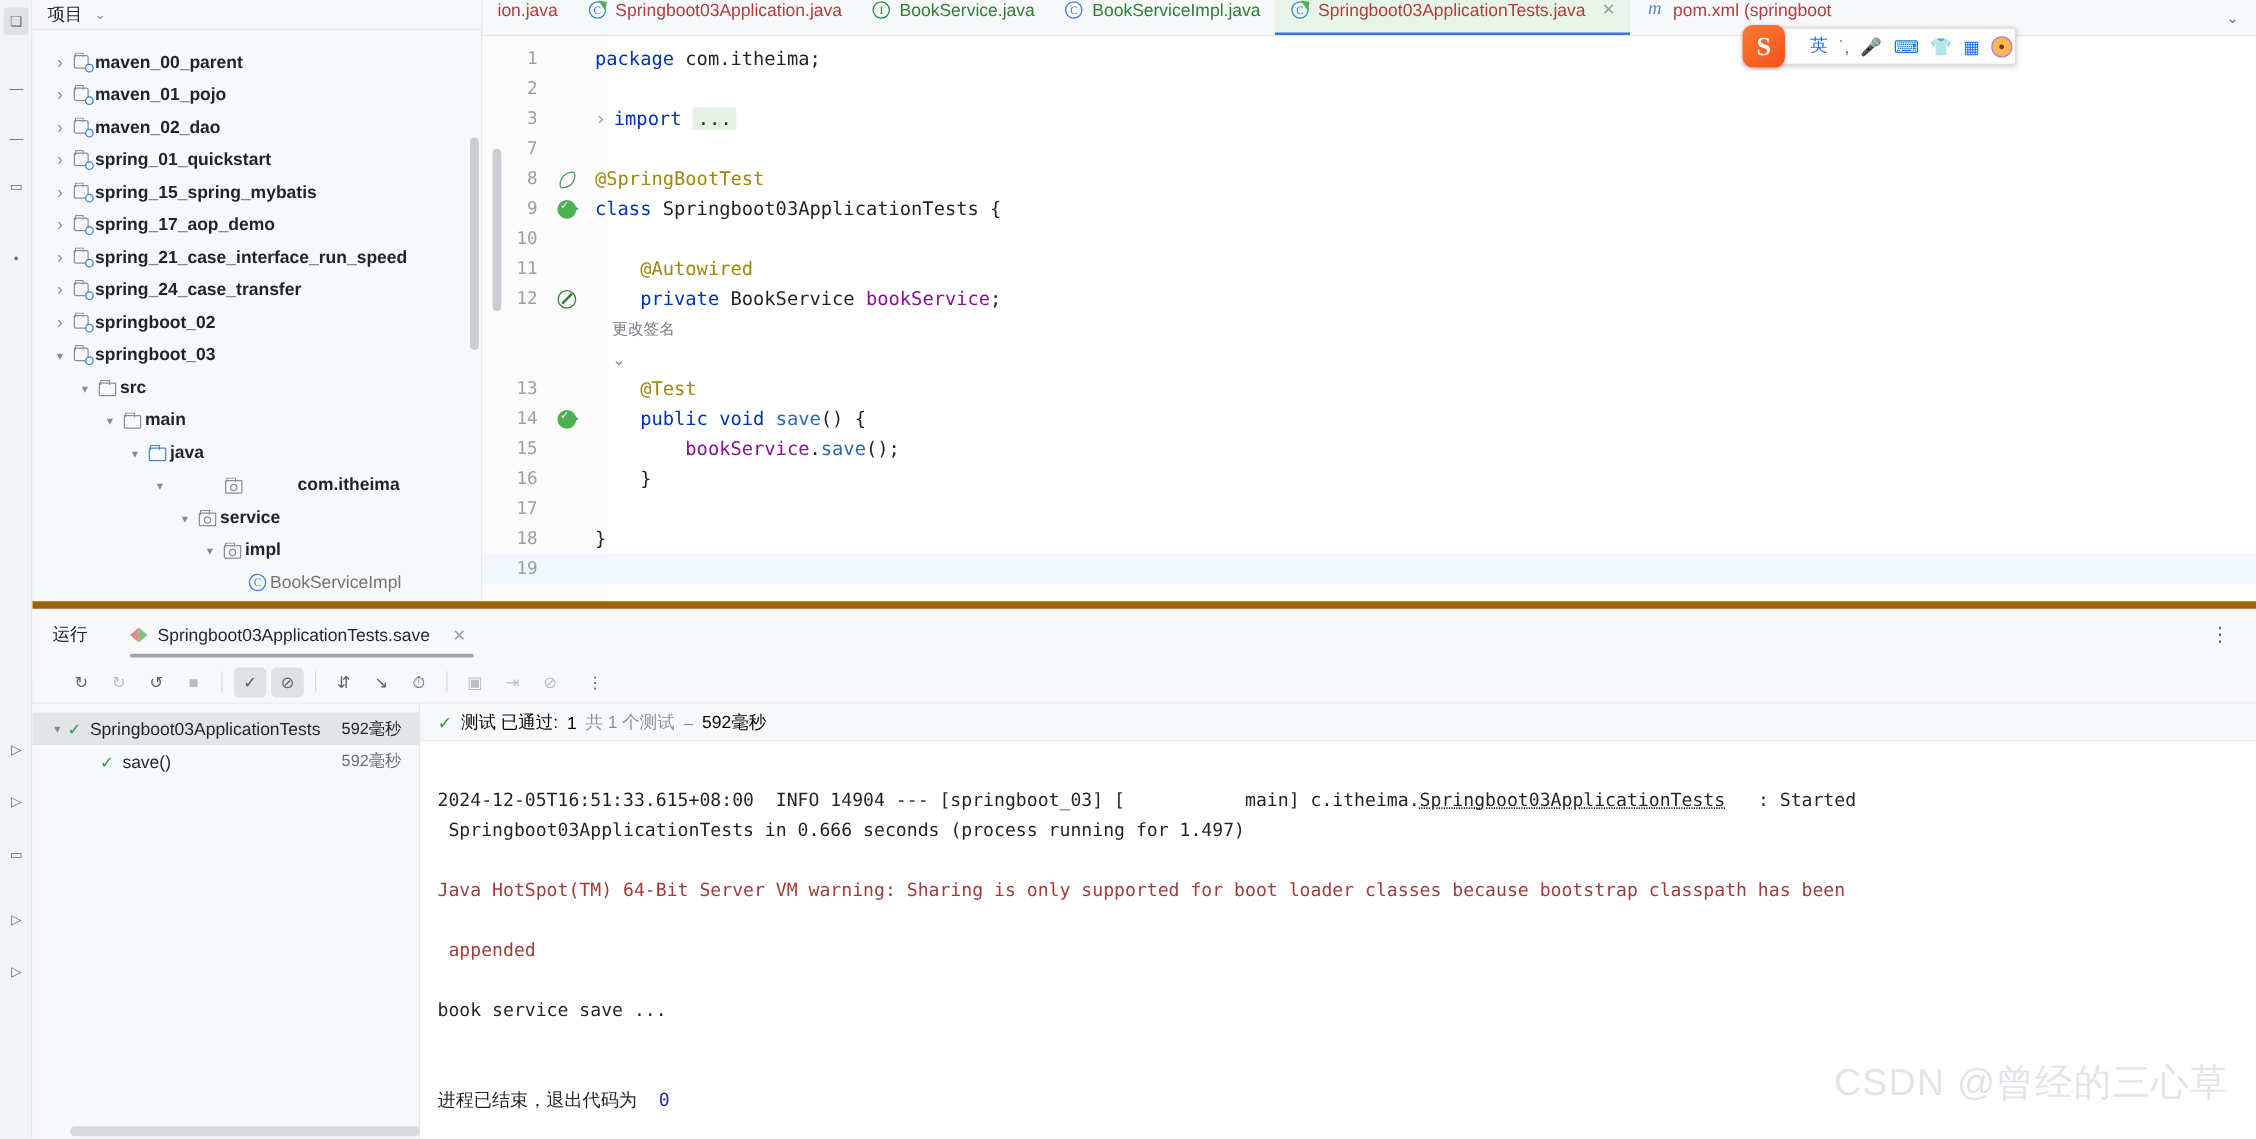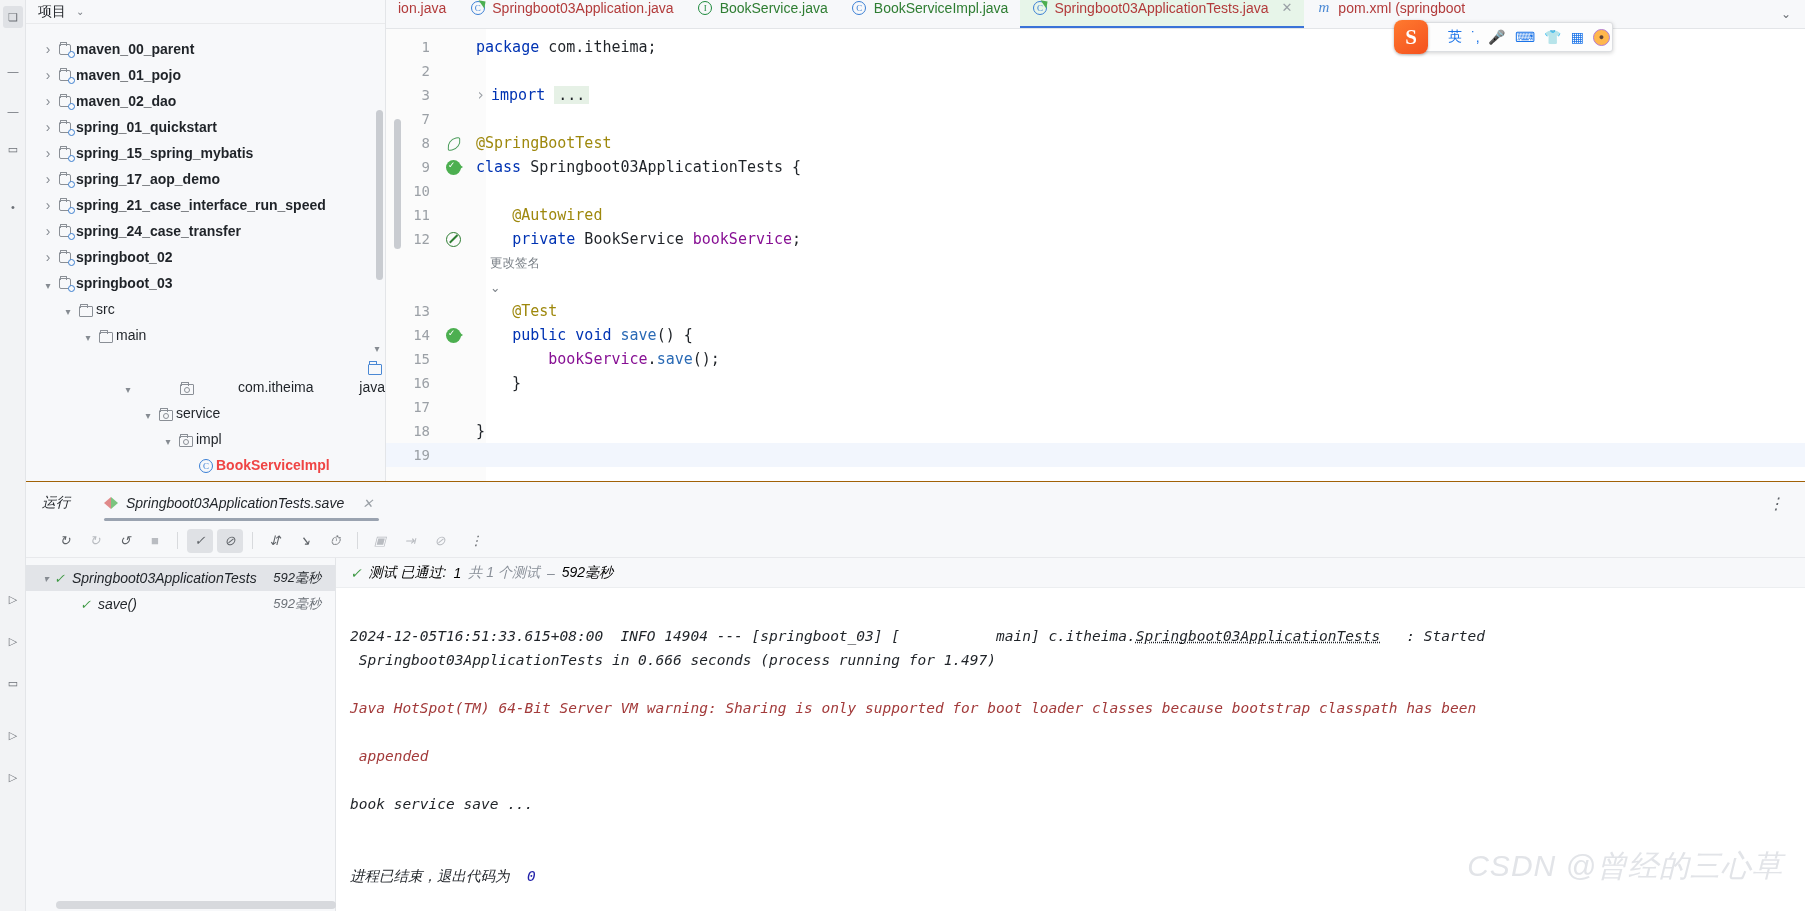--- a/index.html
+++ b/index.html
@@ -40,22 +40,22 @@
     display: flex; align-items: flex-end; height: 26px; font-size: 14px;
     color: #1f2328; white-space: nowrap; position: relative;
   }
   .twisty {
     width: 16px; text-align: center; color: #868b92; font-size: 10px; flex: 0 0 16px;
   }
   .twisty.open::before { content: "\25BE"; }
   .twisty.closed::before { content: "\203A"; font-size: 14px; }
   .ico { width: 20px; flex: 0 0 20px; display: flex; align-items: center; justify-content: center; }
   .lbl { font-weight: 700; }
-  .lbl.normal { font-weight: 400; }
-  .lbl.green { color: #ef4444; font-weight: 700; }
+  .lbl.normal { font-weight: 700; }
+  .lbl.green { color: #737373; font-weight: 400; }
 
   
   .icon-module { position: relative; width: 15px; height: 13px; }
   .icon-module .f {
     position: absolute; left: 0; top: 0; width: 12px; height: 11px;
     border: 1.4px solid #8a8f96; border-radius: 1px 2px 2px 2px;
   }
   .icon-module .f::before {
     content:""; position:absolute; left:0; top:-3px; width:5px; height:3px;
     border:1.4px solid #8a8f96; border-bottom:none; border-radius:1px 1px 0 0;
@@ -195,21 +195,21 @@
     content:""; position:absolute; left:1px; top:5.5px; width:11px; height:1.6px;
     background:#2e7d32; transform: rotate(-45deg);
   }
   .editor-vscroll {
     position:absolute; left:8px; top:90px; width:7px; height:130px; background:#c9ccd1; border-radius:4px;
   }
 
   
   .runpanel {
     position: absolute; left: 26px; top: 481px; right: 0; bottom: 0;
-    background: #f7f8fa; border-top: 1px solid #a16207; font-style: italic;
+    background: #f7f8fa; border-top: 6px solid #a16207;
   }
   .run-header { height: 42px; display: flex; align-items: center; position: relative; }
   .run-label { padding-left: 16px; font-size: 14px; color:#1f2328; }
   .run-tab {
     margin-left: 34px; display: flex; align-items: center; gap: 8px; font-size: 14px;
     color: #1f2328; position: relative; height: 42px; padding-right: 6px;
   }
   .run-tab::after {
     content:""; position:absolute; left:0; right:0; bottom:3px; height:3px;
     background:#9aa3b0; border-radius:2px;
@@ -395,21 +395,21 @@
           </span>
           <span class="lbl normal">src</span>
         </div>
         <div class="row" style="padding-left: 54px;">
           <span class="twisty open"></span>
           <span class="ico">
             <span class="icon-folder"></span>
           </span>
           <span class="lbl normal">main</span>
         </div>
-        <div class="row" style="padding-left: 74px; flex-direction: column;">
+        <div class="row" style="padding-left: 74px;">
           <span class="twisty open"></span>
           <span class="ico">
             <span class="icon-folder blue"></span>
           </span>
           <span class="lbl normal">java</span>
         </div>
         <div class="row" style="padding-left: 94px; gap: 41px;">
           <span class="twisty open"></span>
           <span class="ico">
             <span class="icon-pkg"></span>

